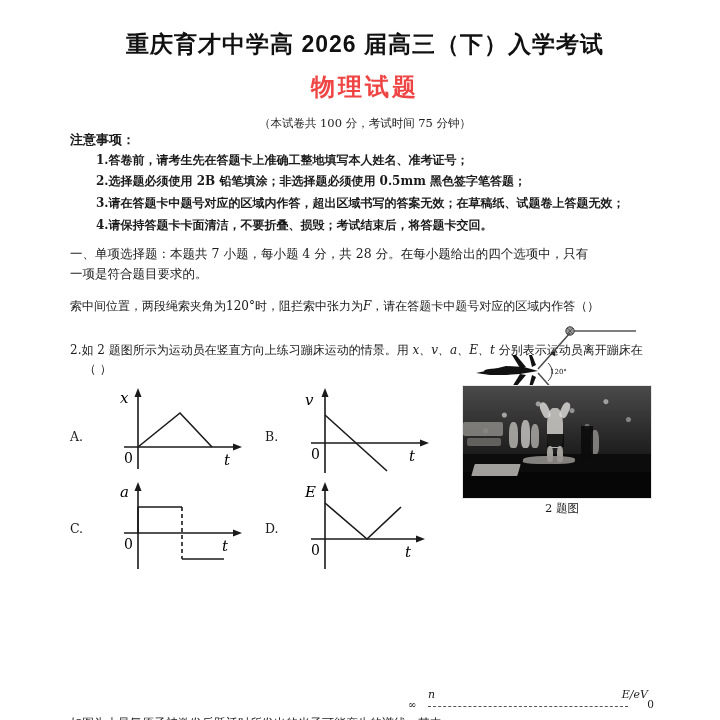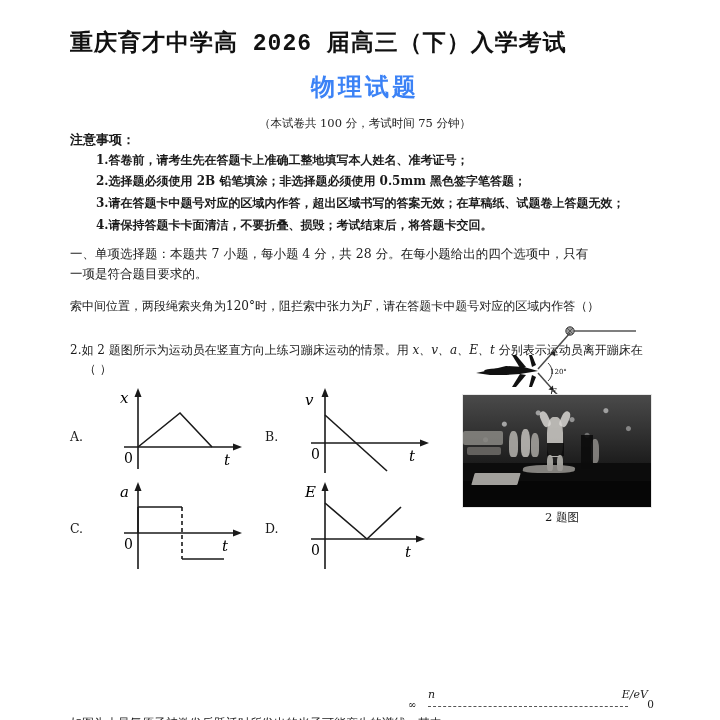--- a/index.html
+++ b/index.html
@@ -24,35 +24,36 @@
   }
   .content {
     position: absolute;
     left: 70px;
     top: 0;
     width: 590px;
   }
 
   
   .doc-title {
-    font-family: Liberation Mono, monospace;
+    text-align: center;
+    font-family: Liberation Sans, sans-serif;
     font-weight: bold;
     font-size: 23px;
     letter-spacing: 1px;
     margin-top: 30px;
     line-height: 1.25;
     color: #111;
   }
   .doc-subtitle {
     text-align: center;
     font-weight: bold;
     font-size: 24px;
     letter-spacing: 3px;
     margin-top: 12px;
-    color: #3b82f6;
+    color: #ef4444;
   }
   .doc-meta {
     text-align: center;
     font-size: 11.5px;
     margin-top: 13px;
     color: #222;
   }
 
   
   .notice-title {
@@ -126,21 +127,21 @@
     position: absolute;
     font-size: 12.5px;
     left: 0;
     top: 44px;
   }
 
   
   .photo-wrap {
     position: absolute;
     left: 392px;
-    top: 9px;
+    top: 0px;
     width: 200px;
     text-align: center;
   }
   .photo {
     width: 188px;
     height: 112px;
     background:
       radial-gradient(circle at 22% 26%, rgba(255,255,255,0.55) 0 2px, rgba(0,0,0,0) 3px),
       radial-gradient(circle at 40% 16%, rgba(255,255,255,0.5) 0 2px, rgba(0,0,0,0) 3px),
       radial-gradient(circle at 58% 22%, rgba(255,255,255,0.45) 0 2px, rgba(0,0,0,0) 3px),

